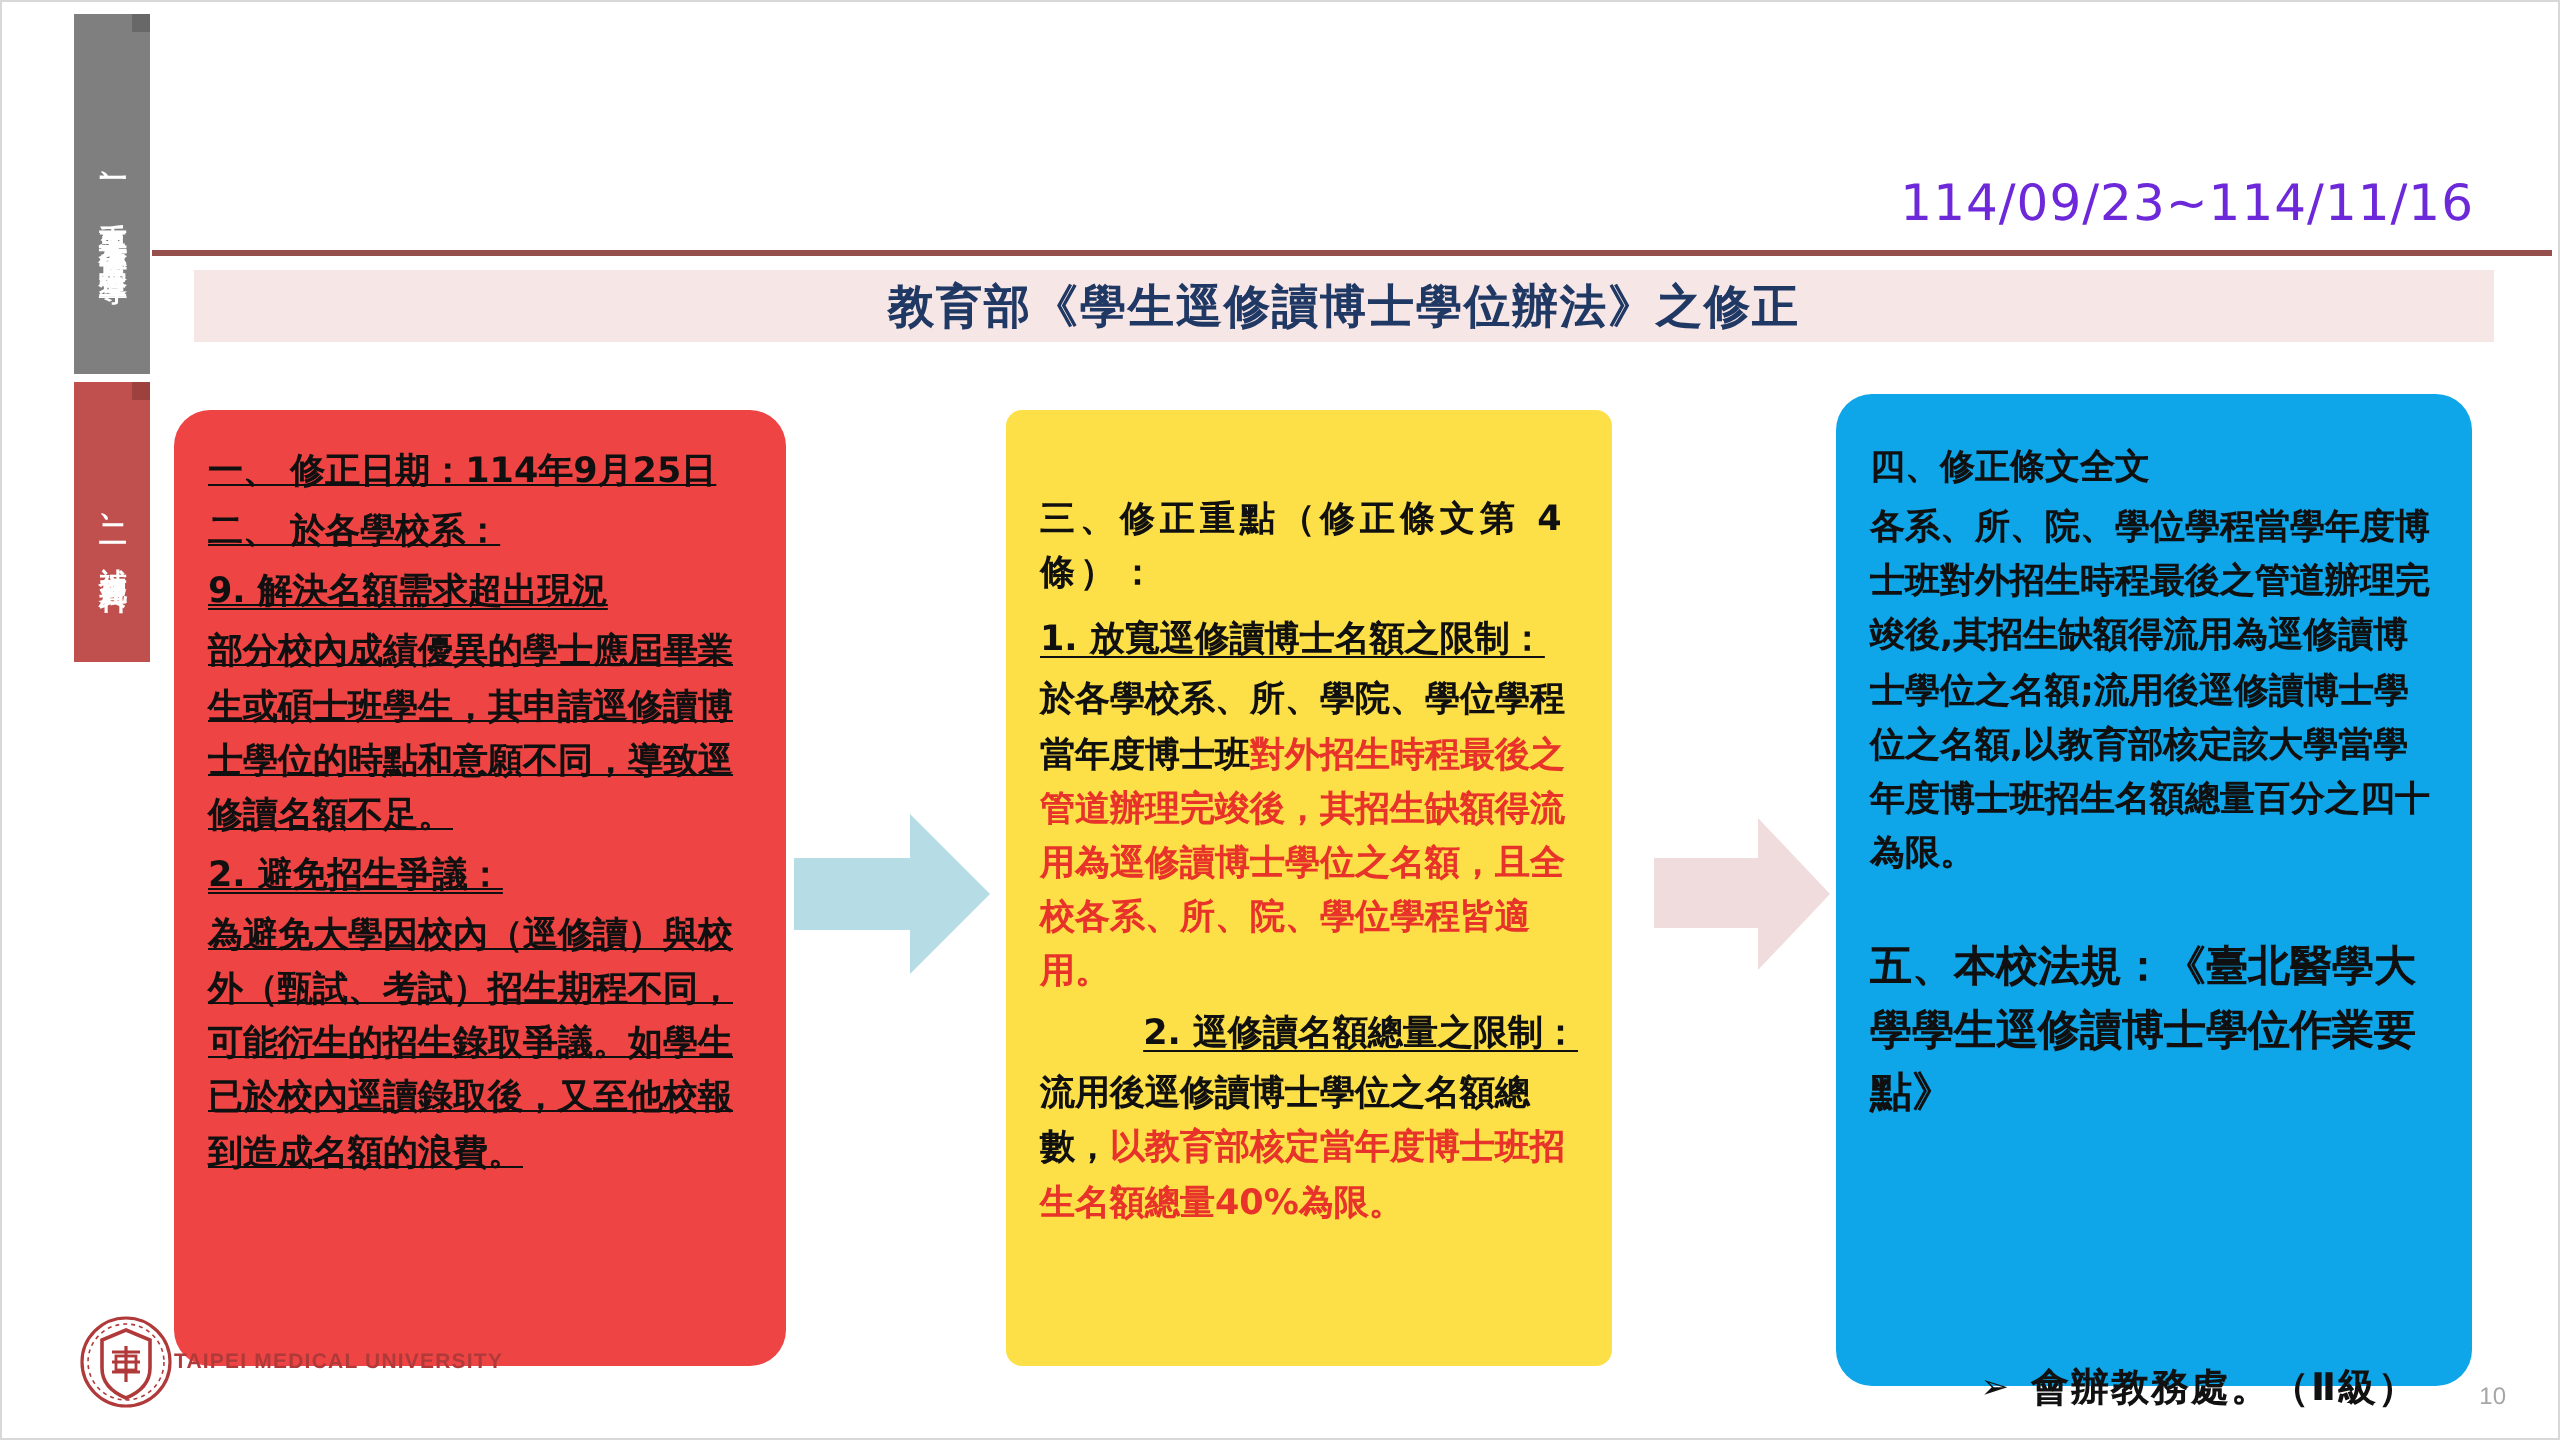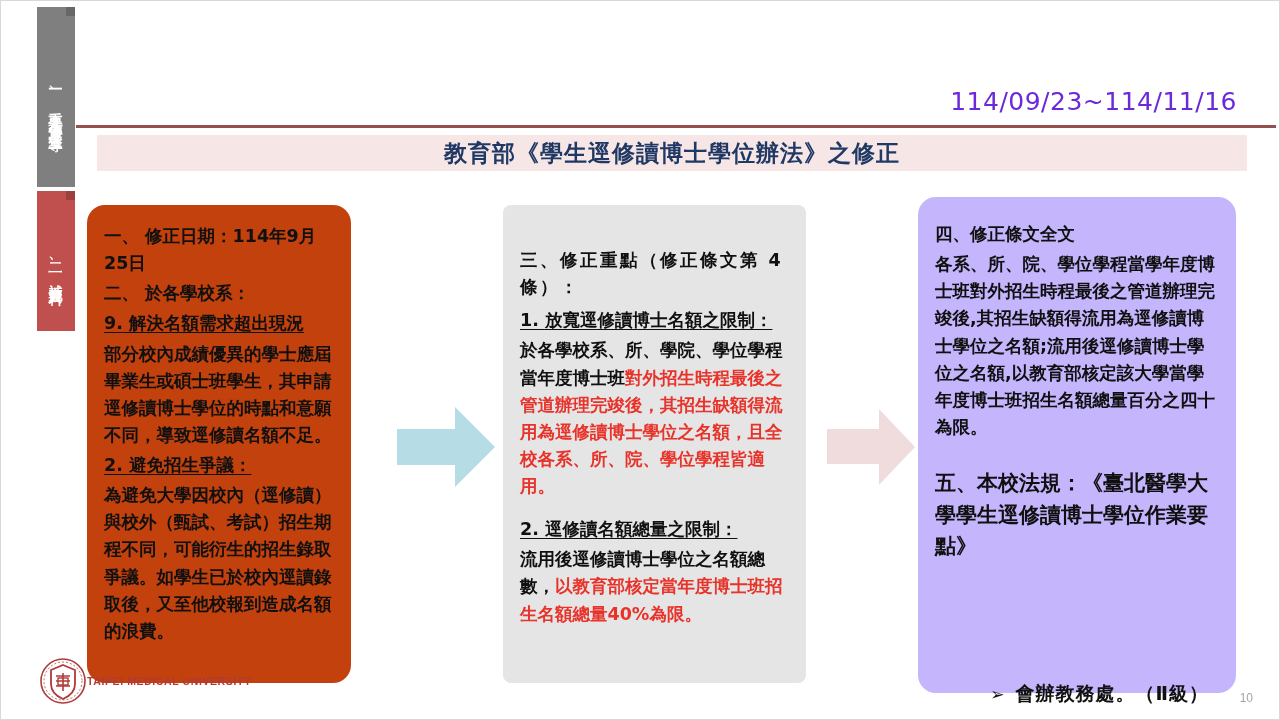--- a/index.html
+++ b/index.html
@@ -54,31 +54,31 @@
   }
 
   
   .box{
     position:absolute;box-sizing:border-box;
     padding:18px 17px 10px 17px;
     font-size:17.5px;line-height:1.55;color:#101010;
     font-weight:bold;
   }
   .box-blue{
-    left:86px;top:204px;width:264px;height:478px;
-    background:#c2410c;border-radius:18px;
+    left:86px;top:204px;width:306px;height:478px;
+    background:#ef4444;border-radius:18px;text-decoration:underline;
   }
   .box-yellow{
     left:502px;top:204px;width:303px;height:478px;
-    background:#e5e5e5;border-radius:8px;
+    background:#fde047;border-radius:8px;
     padding-top:42px;
   }
   .box-pink{
     left:917px;top:196px;width:318px;height:496px;
-    background:#c4b5fd;border-radius:18px;
+    background:#0ea5e9;border-radius:18px;
     padding-top:24px;
   }
   .box p{margin:0 0 3px 0;}
   .ul{ text-decoration:underline; text-underline-offset:3px; }
   .red{ color:#e8332a; }
   .sp-loose{ letter-spacing:2.5px; }
   .gap{ height:24px; }
   .big{ font-size:21px; line-height:1.5; }
 
   
@@ -142,21 +142,21 @@
   <div class="arrow" style="left:396px;top:404px;">
     <svg width="100" height="84" viewBox="0 0 100 84">
       <polygon points="0,24 58,24 58,2 98,42 58,82 58,60 0,60" fill="#b6dce5"></polygon>
     </svg>
   </div>
 
   <div class="box box-yellow">
     <p class="sp-loose">三、修正重點（修正條文第 4 條）：</p>
     <p class="ul" style="margin-top:6px;">1. 放寬逕修讀博士名額之限制：</p>
     <p><span>於各學校系、所、學院、學位學程當年度博士班</span><span class="red">對外招生時程最後之管道辦理完竣後，其招生缺額得流用為逕修讀博士學位之名額，且全校各系、所、院、學位學程皆適用。</span></p>
-    <p class="ul" style="margin-top:16px;">2. 逕修讀名額總量之限制：</p>
+    <p class="ul" style="margin-top:4px;text-align:right;">2. 逕修讀名額總量之限制：</p>
     <p><span>流用後逕修讀博士學位之名額總數，</span><span class="red">以教育部核定當年度博士班招生名額總量40%為限。</span></p>
   </div>
 
   <div class="arrow" style="left:826px;top:406px;">
     <svg width="90" height="80" viewBox="0 0 90 80">
       <polygon points="0,22 52,22 52,2 88,40 52,78 52,57 0,57" fill="#f0dcdc"></polygon>
     </svg>
   </div>
 
   <div class="box box-pink">

